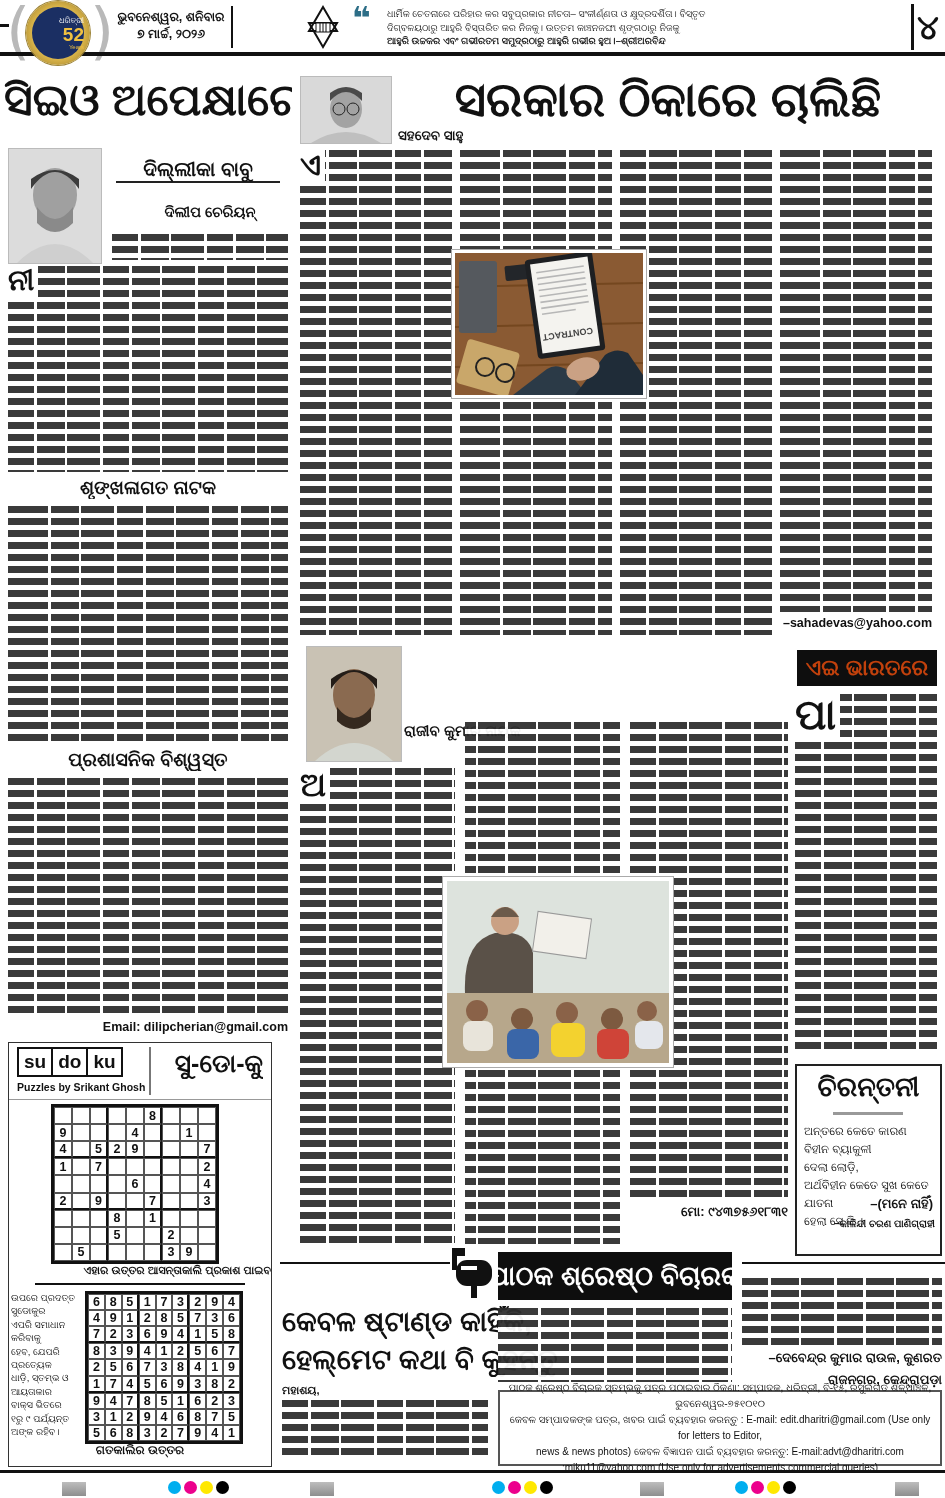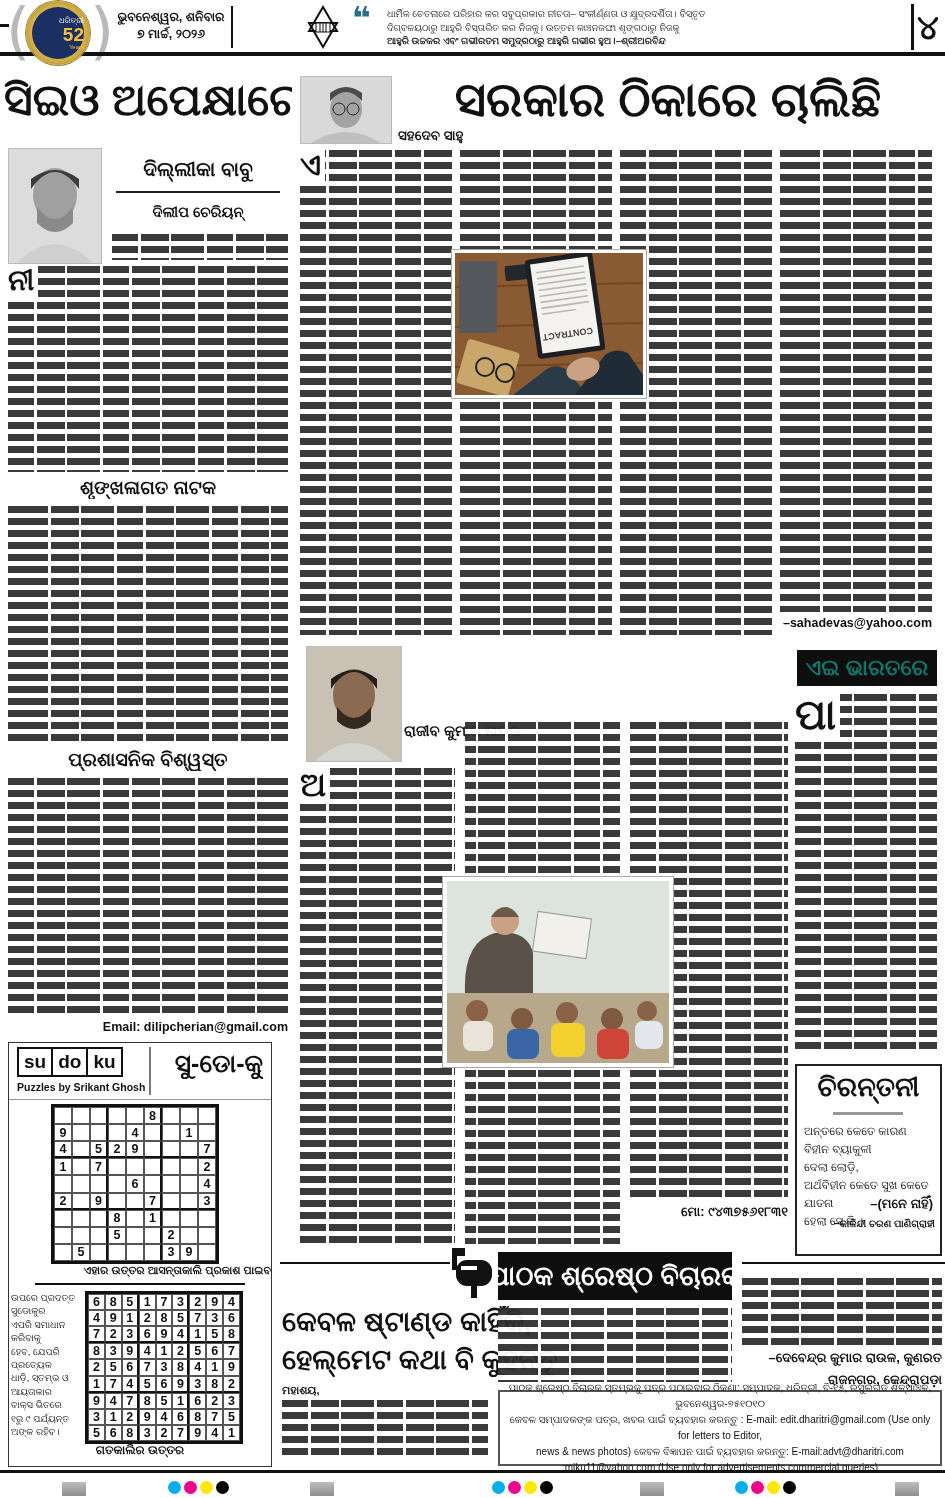--- a/index.html
+++ b/index.html
@@ -36,22 +36,22 @@
   #mast-quote{left:387px;top:7px;width:336px;font-size:9.5px;line-height:13.5px;color:#222}
   #section-label{left:730px;top:4px;width:176px;text-align:right;font-size:37px;font-weight:bold;line-height:46px}
   #section-divider{left:911px;top:4px;width:2.5px;height:46px;background:#111}
   #page-number{left:917px;top:8px;font-size:34px;font-weight:bold}
   #mast-rule{left:0;top:52px;width:945px;height:4px;background:#111}
 
   
   #la-headline{left:4px;top:68px;width:288px;font-size:44px;font-weight:bold;line-height:64px}
   #la-photo{left:8px;top:148px;width:92px;height:114px;border:1px solid #bbb}
   #la-coltitle{left:116px;top:158px;width:164px;text-align:center;font-size:20px;font-weight:bold;
-    padding-bottom:10px;border-bottom:2px solid #222}
-  #la-author{left:116px;top:204px;width:164px;text-align:center;font-size:14.5px;font-weight:bold}
+    border-bottom:2px solid #222}
+  #la-author{left:128px;top:204px;width:164px;text-align:center;font-size:14.5px;font-weight:bold}
   #la-g0{left:112px;top:234px;width:176px;height:26px}
   #la-g1{left:8px;top:266px;width:280px;height:206px}
   #la-sub1{left:8px;top:477px;width:280px;text-align:center;font-size:19px;font-weight:bold}
   #la-g2{left:8px;top:506px;width:280px;height:238px}
   #la-sub2{left:8px;top:749px;width:280px;text-align:center;font-size:19px;font-weight:bold}
   #la-g3{left:8px;top:778px;width:280px;height:238px}
   #la-email{left:8px;top:1020px;width:280px;text-align:right;font-size:12.5px;font-weight:bold}
   #la-drop{left:8px;top:266px;font-size:29px}
 
   
@@ -59,21 +59,21 @@
   #ma-byline{left:398px;top:128px;font-size:13.5px;font-weight:bold}
   #ma-headline{left:398px;top:64px;width:540px;text-align:center;font-size:48px;font-weight:bold;line-height:72px}
   .ma-col{top:150px;width:152px;height:485px}
   #ma-c1{left:300px}#ma-c2{left:460px}#ma-c3{left:620px}#ma-c4{left:780px;height:462px}
   #ma-drop{left:300px;top:150px;font-size:30px}
   #contract-photo{left:452px;top:250px;width:188px;height:142px;border:3px solid #fff;
     outline:1px solid #aaa;z-index:2}
   #ma-signoff{left:780px;top:616px;width:152px;text-align:right;font-size:12.5px;font-weight:bold}
 
   
-  #rc-banner{left:797px;top:650px;width:140px;height:36px;background:#0e0e0e;color:#0f766e;
+  #rc-banner{left:797px;top:650px;width:140px;height:36px;background:#0e0e0e;color:#c2410c;
     display:flex;align-items:center;justify-content:center;font-size:22px;font-weight:bold}
   #rc-greek{left:795px;top:694px;width:142px;height:360px}
   #rc-drop{left:795px;top:694px;font-size:42px}
 
   
   #mi-photo{left:306px;top:646px;width:94px;height:114px;border:1px solid #bbb}
   #mi-headline{left:408px;top:646px;width:382px;text-align:center;font-size:42px;font-weight:bold;line-height:66px}
   #mi-byline{left:404px;top:722px;width:180px;font-size:15px;font-weight:bold}
   #mi-c1{left:300px;top:768px;width:155px;height:476px}
   #mi-c2{left:465px;top:722px;width:155px;height:522px}

